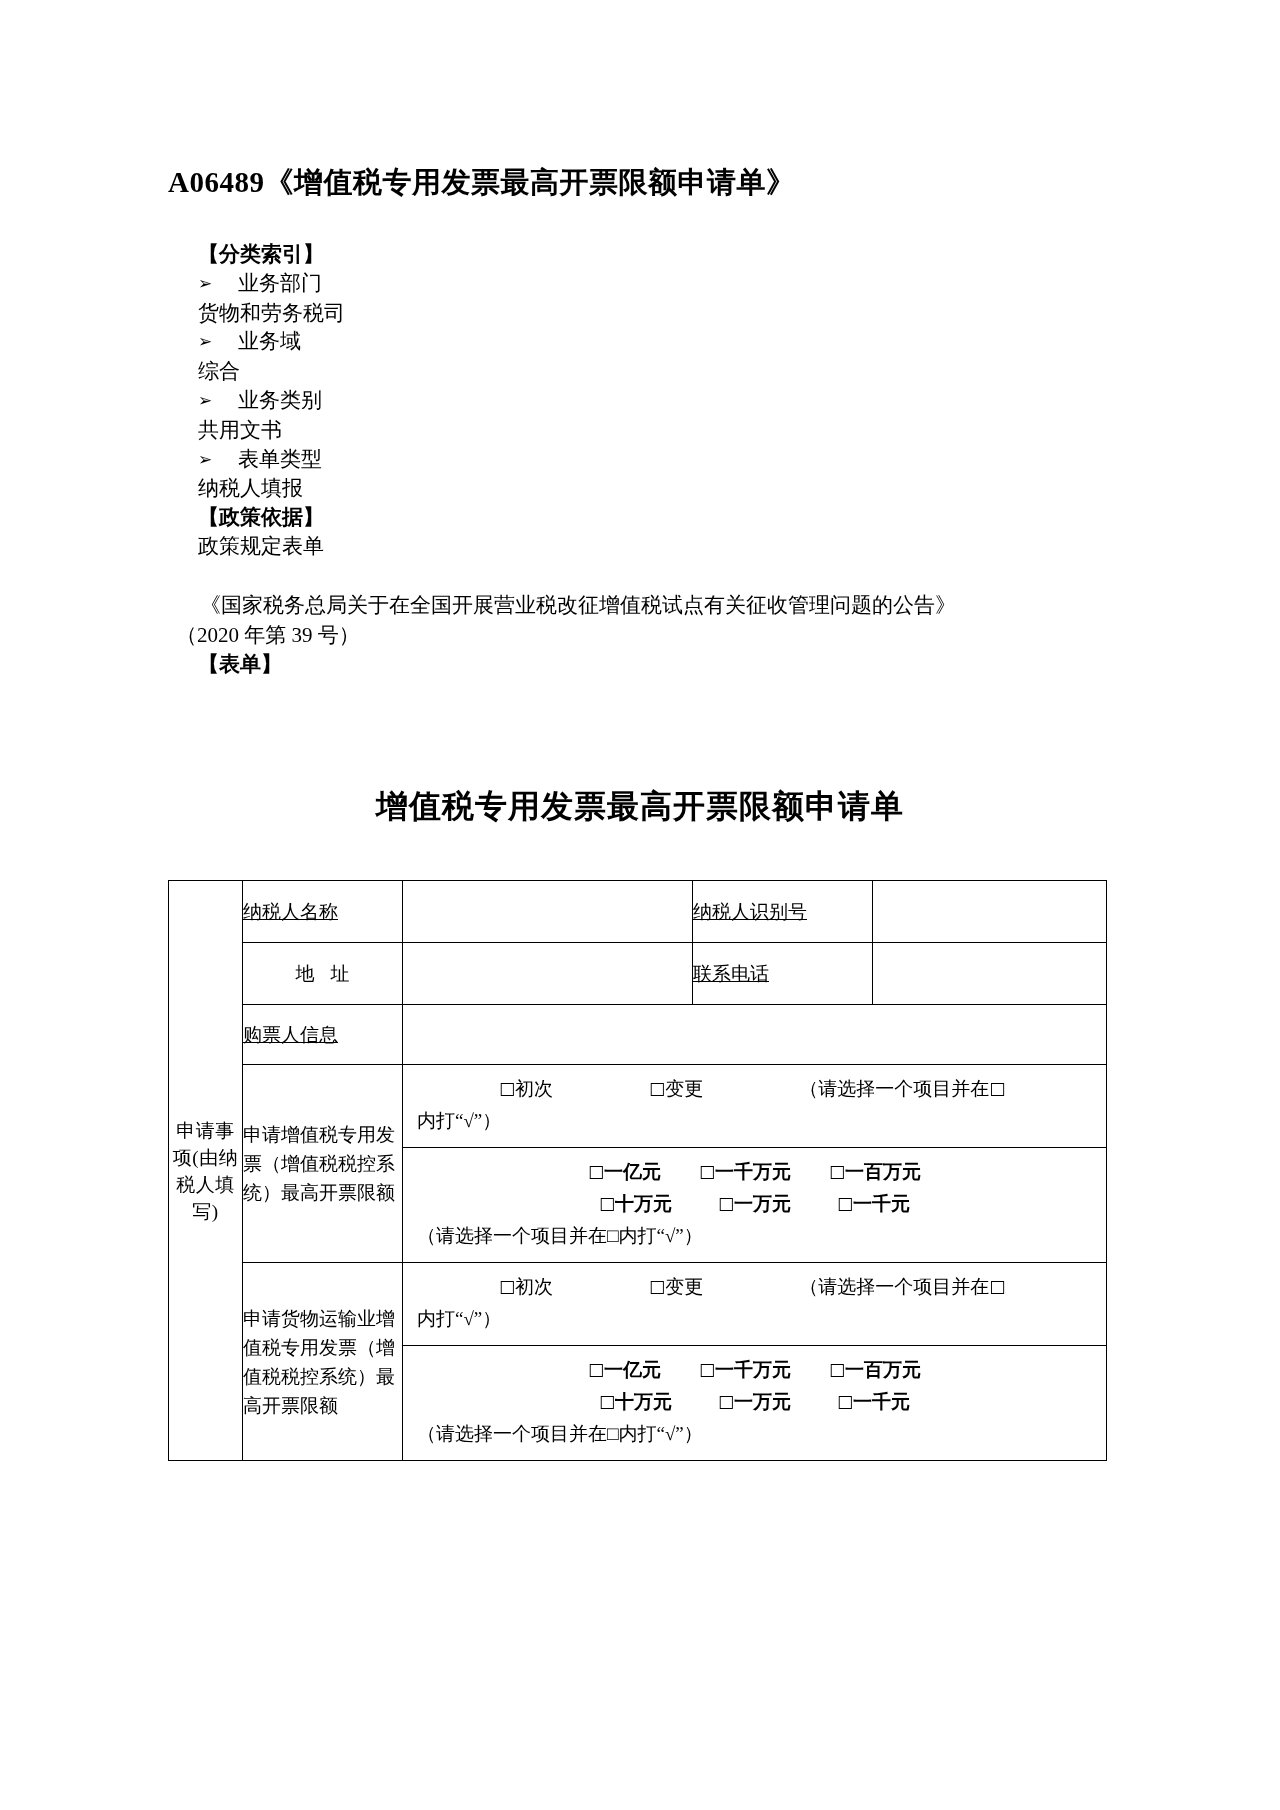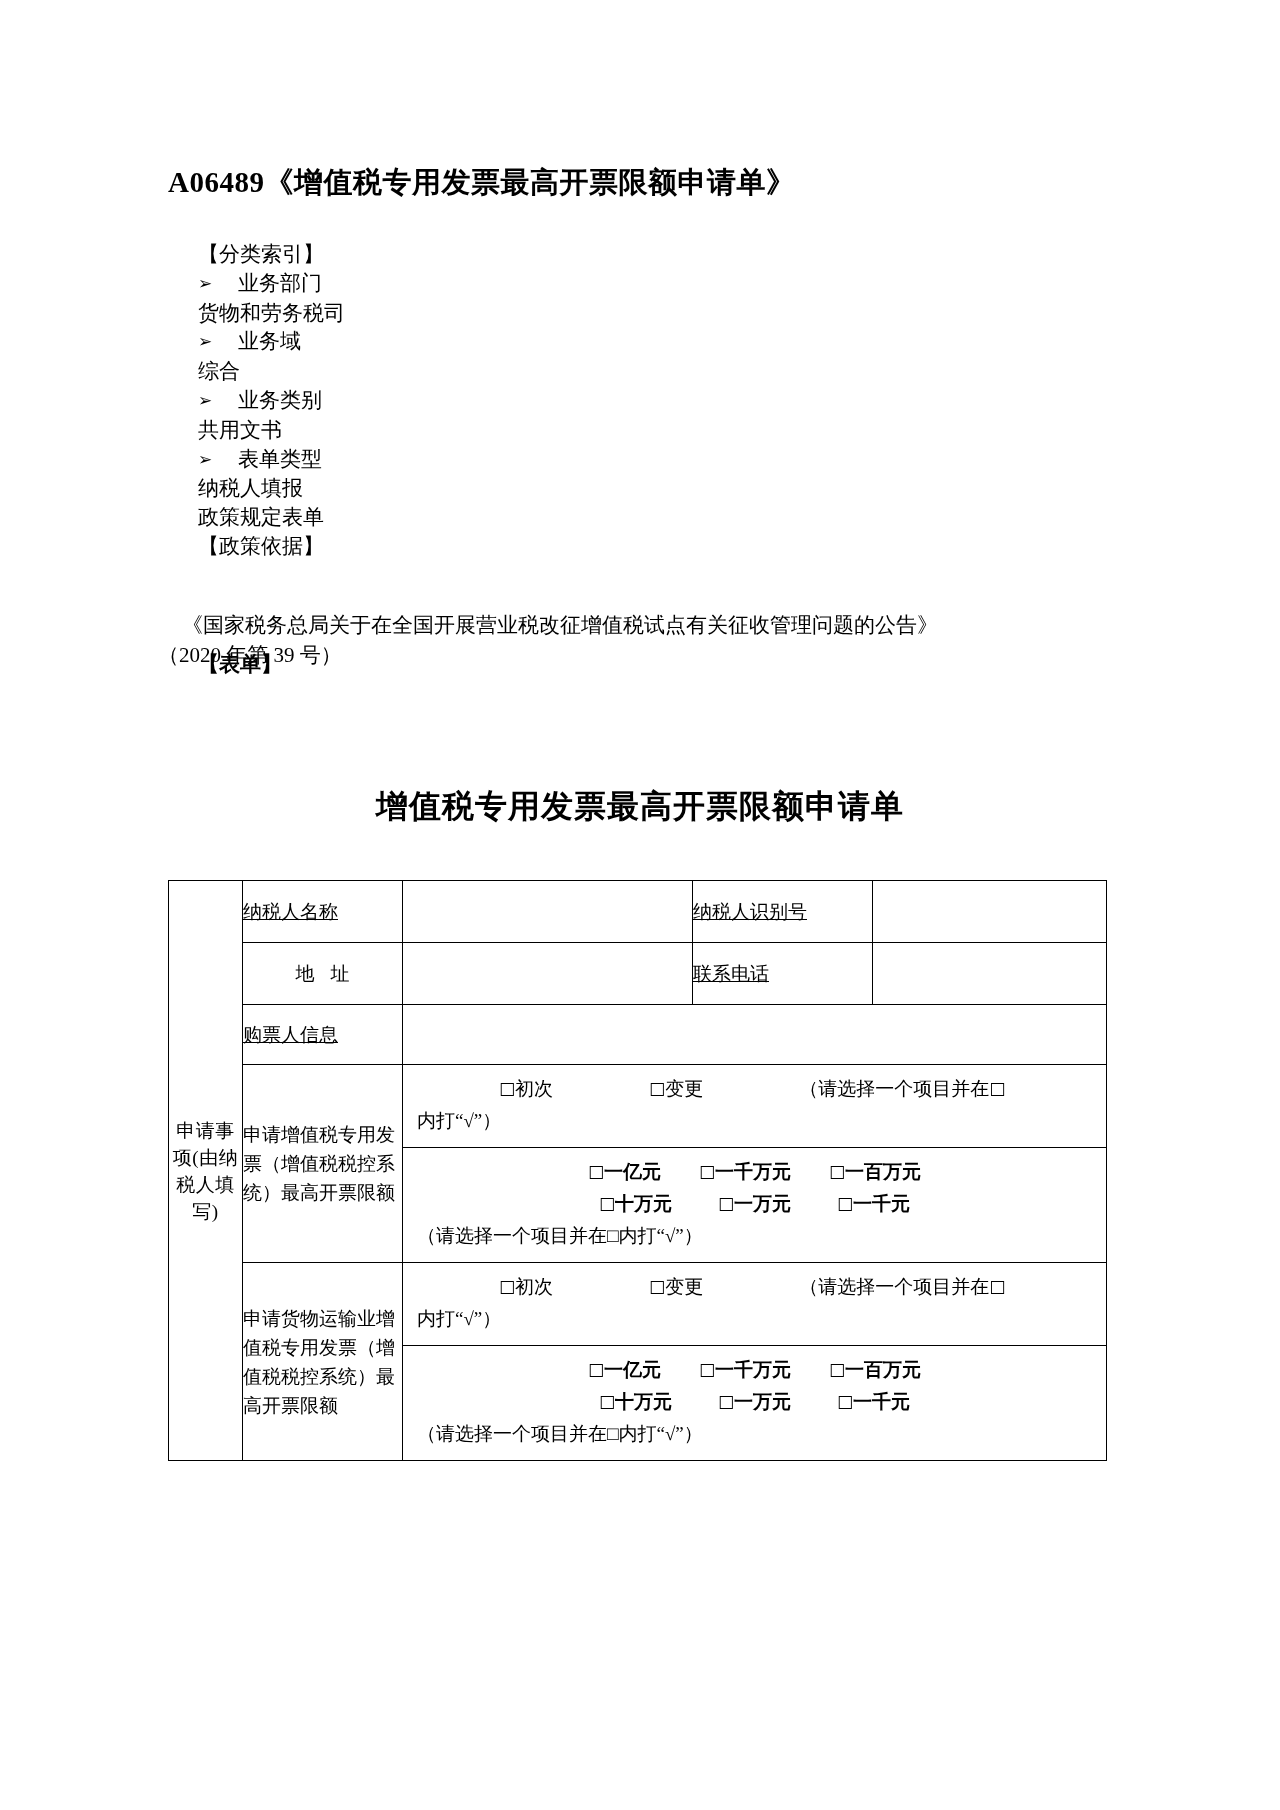--- a/index.html
+++ b/index.html
@@ -34,43 +34,42 @@
   
   .index-block {
     position: absolute;
     left: 198px;
     top: 240px;
     width: 860px;
     font-size: 21px;
     line-height: 28.8px;
   }
   .idx-line { white-space: nowrap; }
-  .idx-bracket { font-weight: normal; }
+  .idx-bracket { font-weight: bold; }
   .idx-bullet-line {
     display: block;
     white-space: nowrap;
   }
   .arrow-glyph {
     display: inline-block;
     width: 26px;
     font-family: "DejaVu Sans", sans-serif;
     font-size: 17px;
     transform: translateY(-1px);
   }
   .idx-bullet-text { display: inline-block; padding-left: 14px; }
 
   
   .policy-p {
     position: absolute;
-    left: 182px;
+    left: 200px;
     top: 0;
     width: 880px;
     font-size: 21px;
     line-height: 30px;
-    margin-top: 20px;
   }
   .policy-line1 { white-space: nowrap; }
   .policy-line2 { white-space: nowrap; }
 
   .form-tag {
     position: absolute;
     left: 198px;
     font-size: 21px;
     font-weight: bold;
   }
@@ -209,23 +208,23 @@
     <div class="idx-bullet-line">
       <span class="arrow-glyph">➢</span><span class="idx-bullet-text">业务类别</span>
     </div>
     <div class="idx-line">共用文书</div>
 
     <div class="idx-bullet-line">
       <span class="arrow-glyph">➢</span><span class="idx-bullet-text">表单类型</span>
     </div>
     <div class="idx-line">纳税人填报</div>
 
+    <div class="idx-line idx-bracket">【政策依据】</div>
+
     <div class="idx-line">政策规定表单</div>
-
-    <div class="idx-line idx-bracket">【政策依据】</div>
   </div>
 
   <div class="policy-p" style="top:590px;">
     <div class="policy-line1">《国家税务总局关于在全国开展营业税改征增值税试点有关征收管理问题的公告》</div>
     <div class="policy-line2" style="margin-left:-24px;">（2020 年第 39 号）</div>
   </div>
 
   <div class="form-tag" style="top:650px;">【表单】</div>
 
   <div class="form-title">增值税专用发票最高开票限额申请单</div>

